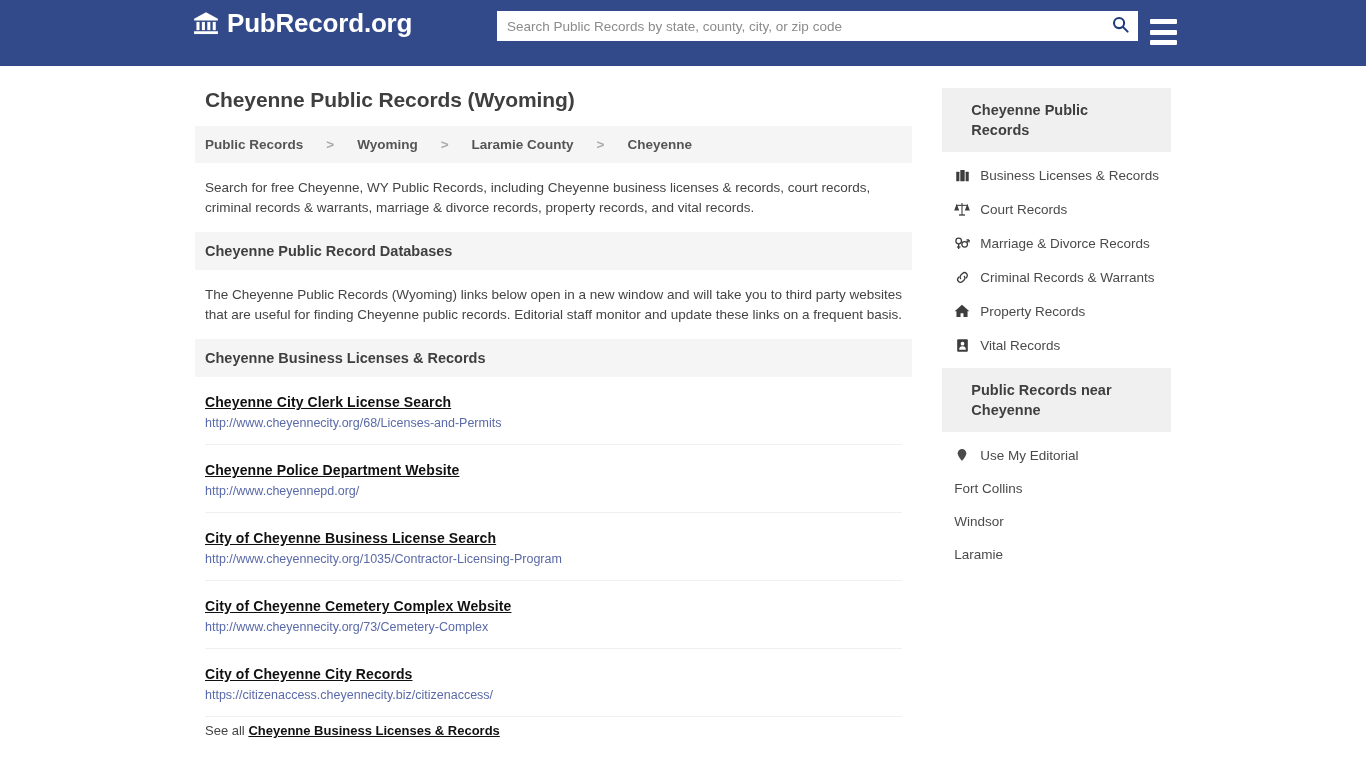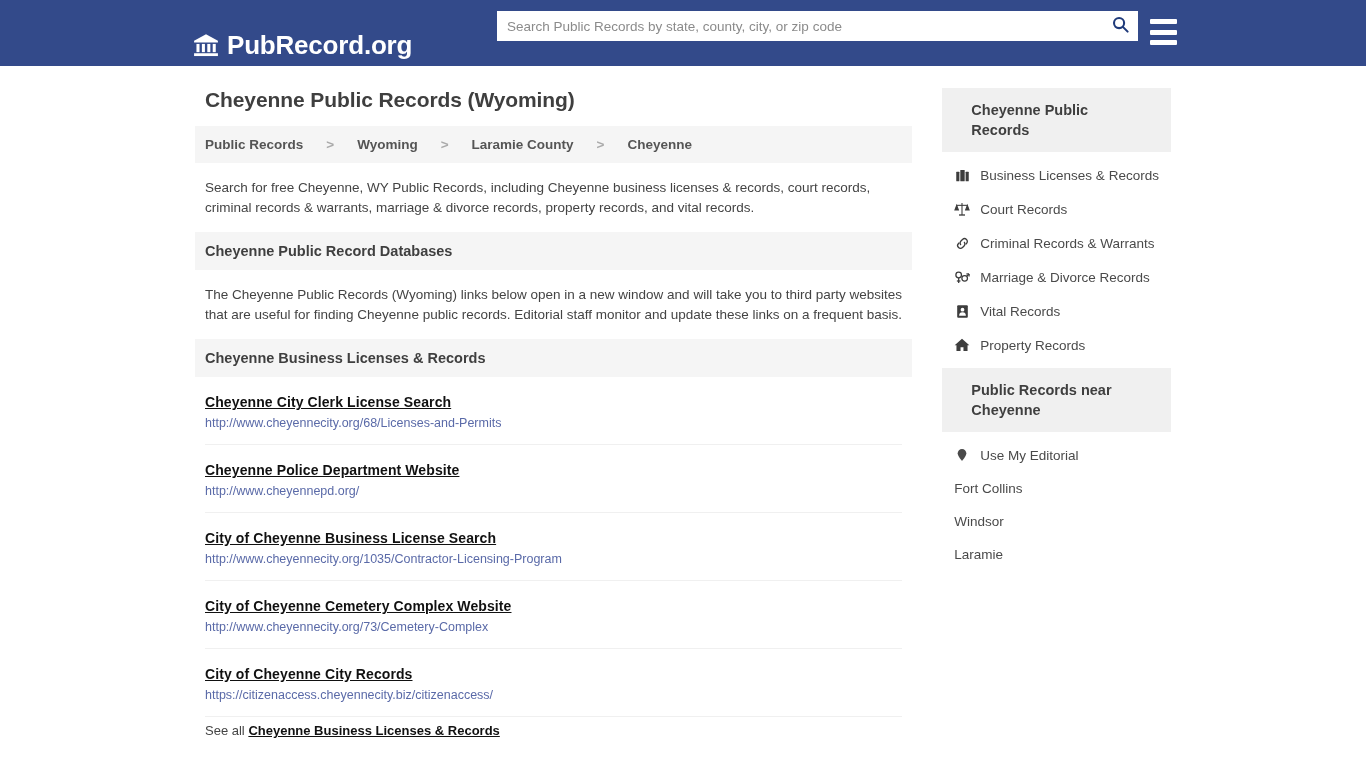--- a/index.html
+++ b/index.html
@@ -15,21 +15,21 @@
   .site-header {
     height: 66px;
     background: #334a8a;
     display: flex;
     align-items: center;
     position: relative;
   }
   .brand {
     position: absolute;
     left: 193px;
-    top: 32px;
+    top: 10px;
     display: flex;
     align-items: center;
     gap: 8px;
     text-decoration: none;
   }
   .brand-icon { width: 26px; height: 26px; display: block; }
   .brand-text {
     color: #ffffff;
     font-size: 26px;
     font-weight: bold;
@@ -334,63 +334,63 @@
                 <path d="M4 6.5 L1.4 13.5 L6.6 13.5 Z" fill="#3d3d3d"></path>
                 <path d="M20 6.5 L17.4 13.5 L22.6 13.5 Z" fill="#3d3d3d"></path>
                 <line x1="7.5" y1="21" x2="16.5" y2="21" stroke-width="2"></line>
               </svg>
             </span>
             <span>Court Records</span>
           </a>
 
           <a class="side-item" href="#">
             <span class="side-icon">
-              <svg viewBox="0 0 24 24" width="15" height="15" fill="none" stroke="#3d3d3d" stroke-width="2.1" aria-hidden="true">
-                <path d="M9.5 14.5 a4.5 4.5 0 0 1 0 -6.4 L12 5.6 a4.5 4.5 0 0 1 6.4 6.4 L17 13.4"></path>
-                <path d="M14.5 9.5 a4.5 4.5 0 0 1 0 6.4 L12 18.4 a4.5 4.5 0 0 1 -6.4 -6.4 L7 10.6"></path>
-              </svg>
-            </span>
-            <span>Criminal Records &amp; Warrants</span>
-          </a>
-
-          <a class="side-item" href="#">
-            <span class="side-icon">
               <svg viewBox="0 0 24 24" width="16" height="16" fill="none" stroke="#3d3d3d" stroke-width="1.9" aria-hidden="true">
                 <circle cx="7" cy="9" r="4.2"></circle>
                 <line x1="7" y1="13.2" x2="7" y2="21"></line>
                 <line x1="4.3" y1="18" x2="9.7" y2="18"></line>
                 <circle cx="16" cy="14" r="4.2"></circle>
                 <line x1="19" y1="11" x2="22.6" y2="7.4"></line>
                 <line x1="22.6" y1="7.4" x2="18.6" y2="7.4"></line>
                 <line x1="22.6" y1="7.4" x2="22.6" y2="11.4"></line>
               </svg>
             </span>
             <span>Marriage &amp; Divorce Records</span>
           </a>
 
           <a class="side-item" href="#">
             <span class="side-icon">
+              <svg viewBox="0 0 24 24" width="15" height="15" fill="none" stroke="#3d3d3d" stroke-width="2.1" aria-hidden="true">
+                <path d="M9.5 14.5 a4.5 4.5 0 0 1 0 -6.4 L12 5.6 a4.5 4.5 0 0 1 6.4 6.4 L17 13.4"></path>
+                <path d="M14.5 9.5 a4.5 4.5 0 0 1 0 6.4 L12 18.4 a4.5 4.5 0 0 1 -6.4 -6.4 L7 10.6"></path>
+              </svg>
+            </span>
+            <span>Criminal Records &amp; Warrants</span>
+          </a>
+
+          <a class="side-item" href="#">
+            <span class="side-icon">
+              <svg viewBox="0 0 24 24" width="16" height="16" fill="#3d3d3d" aria-hidden="true">
+                <path d="M12 2.5 L23 12.2 L20.3 12.2 L20.3 21 L14.2 21 L14.2 15.2 L9.8 15.2 L9.8 21 L3.7 21 L3.7 12.2 L1 12.2 Z"></path>
+              </svg>
+            </span>
+            <span>Property Records</span>
+          </a>
+
+          <a class="side-item" href="#">
+            <span class="side-icon">
               <svg viewBox="0 0 24 24" width="15" height="15" fill="#3d3d3d" aria-hidden="true">
                 <rect x="3.5" y="2" width="17" height="20" rx="1.6"></rect>
                 <circle cx="12" cy="9" r="3" fill="#ffffff"></circle>
                 <path d="M6.6 18.6 a5.4 5.4 0 0 1 10.8 0 Z" fill="#ffffff"></path>
               </svg>
             </span>
             <span>Vital Records</span>
           </a>
 
-          <a class="side-item" href="#">
-            <span class="side-icon">
-              <svg viewBox="0 0 24 24" width="16" height="16" fill="#3d3d3d" aria-hidden="true">
-                <path d="M12 2.5 L23 12.2 L20.3 12.2 L20.3 21 L14.2 21 L14.2 15.2 L9.8 15.2 L9.8 21 L3.7 21 L3.7 12.2 L1 12.2 Z"></path>
-              </svg>
-            </span>
-            <span>Property Records</span>
-          </a>
-
         </div>
       </div>
 
       <div class="side-box near">
         <div class="side-head">Public Records near Cheyenne</div>
         <div class="side-list">
 
           <a class="side-item" href="#">
             <span class="side-icon">
               <svg viewBox="0 0 24 24" width="14" height="14" fill="#4a4a4a" aria-hidden="true">

